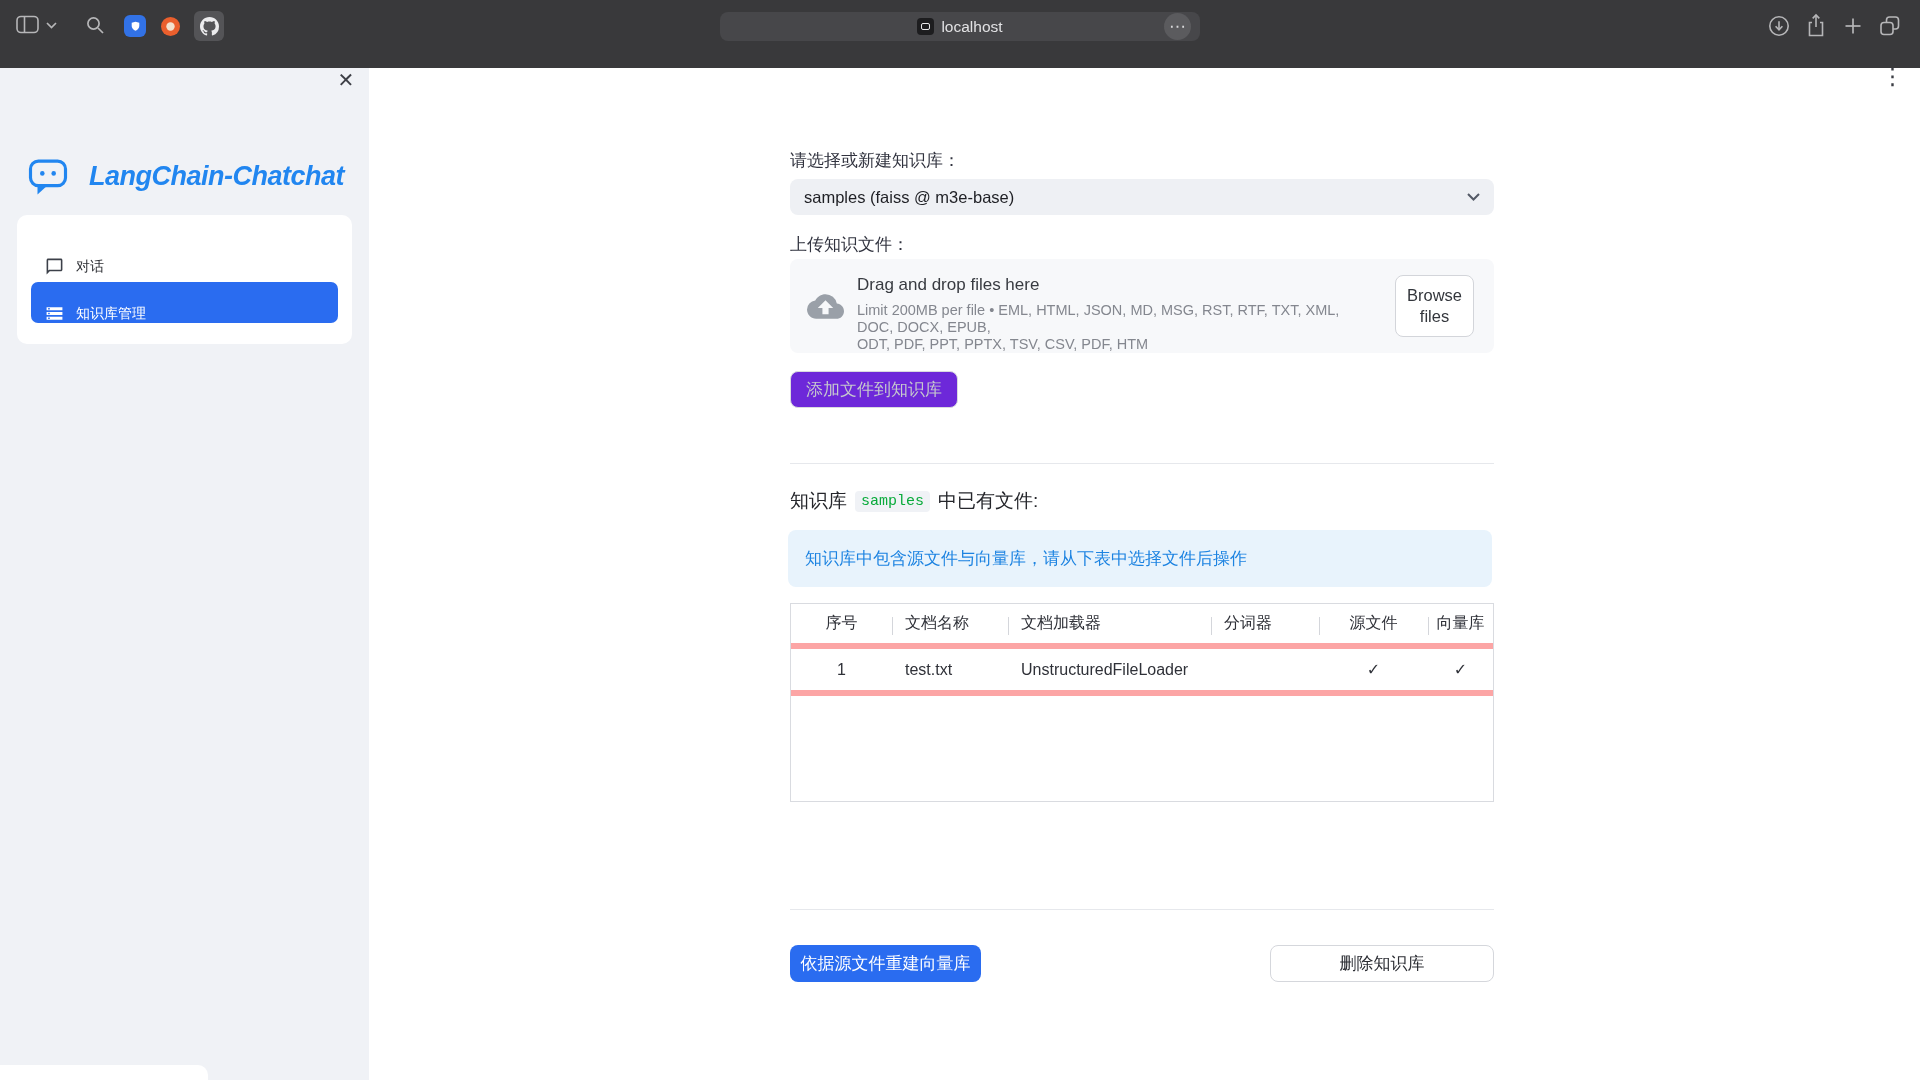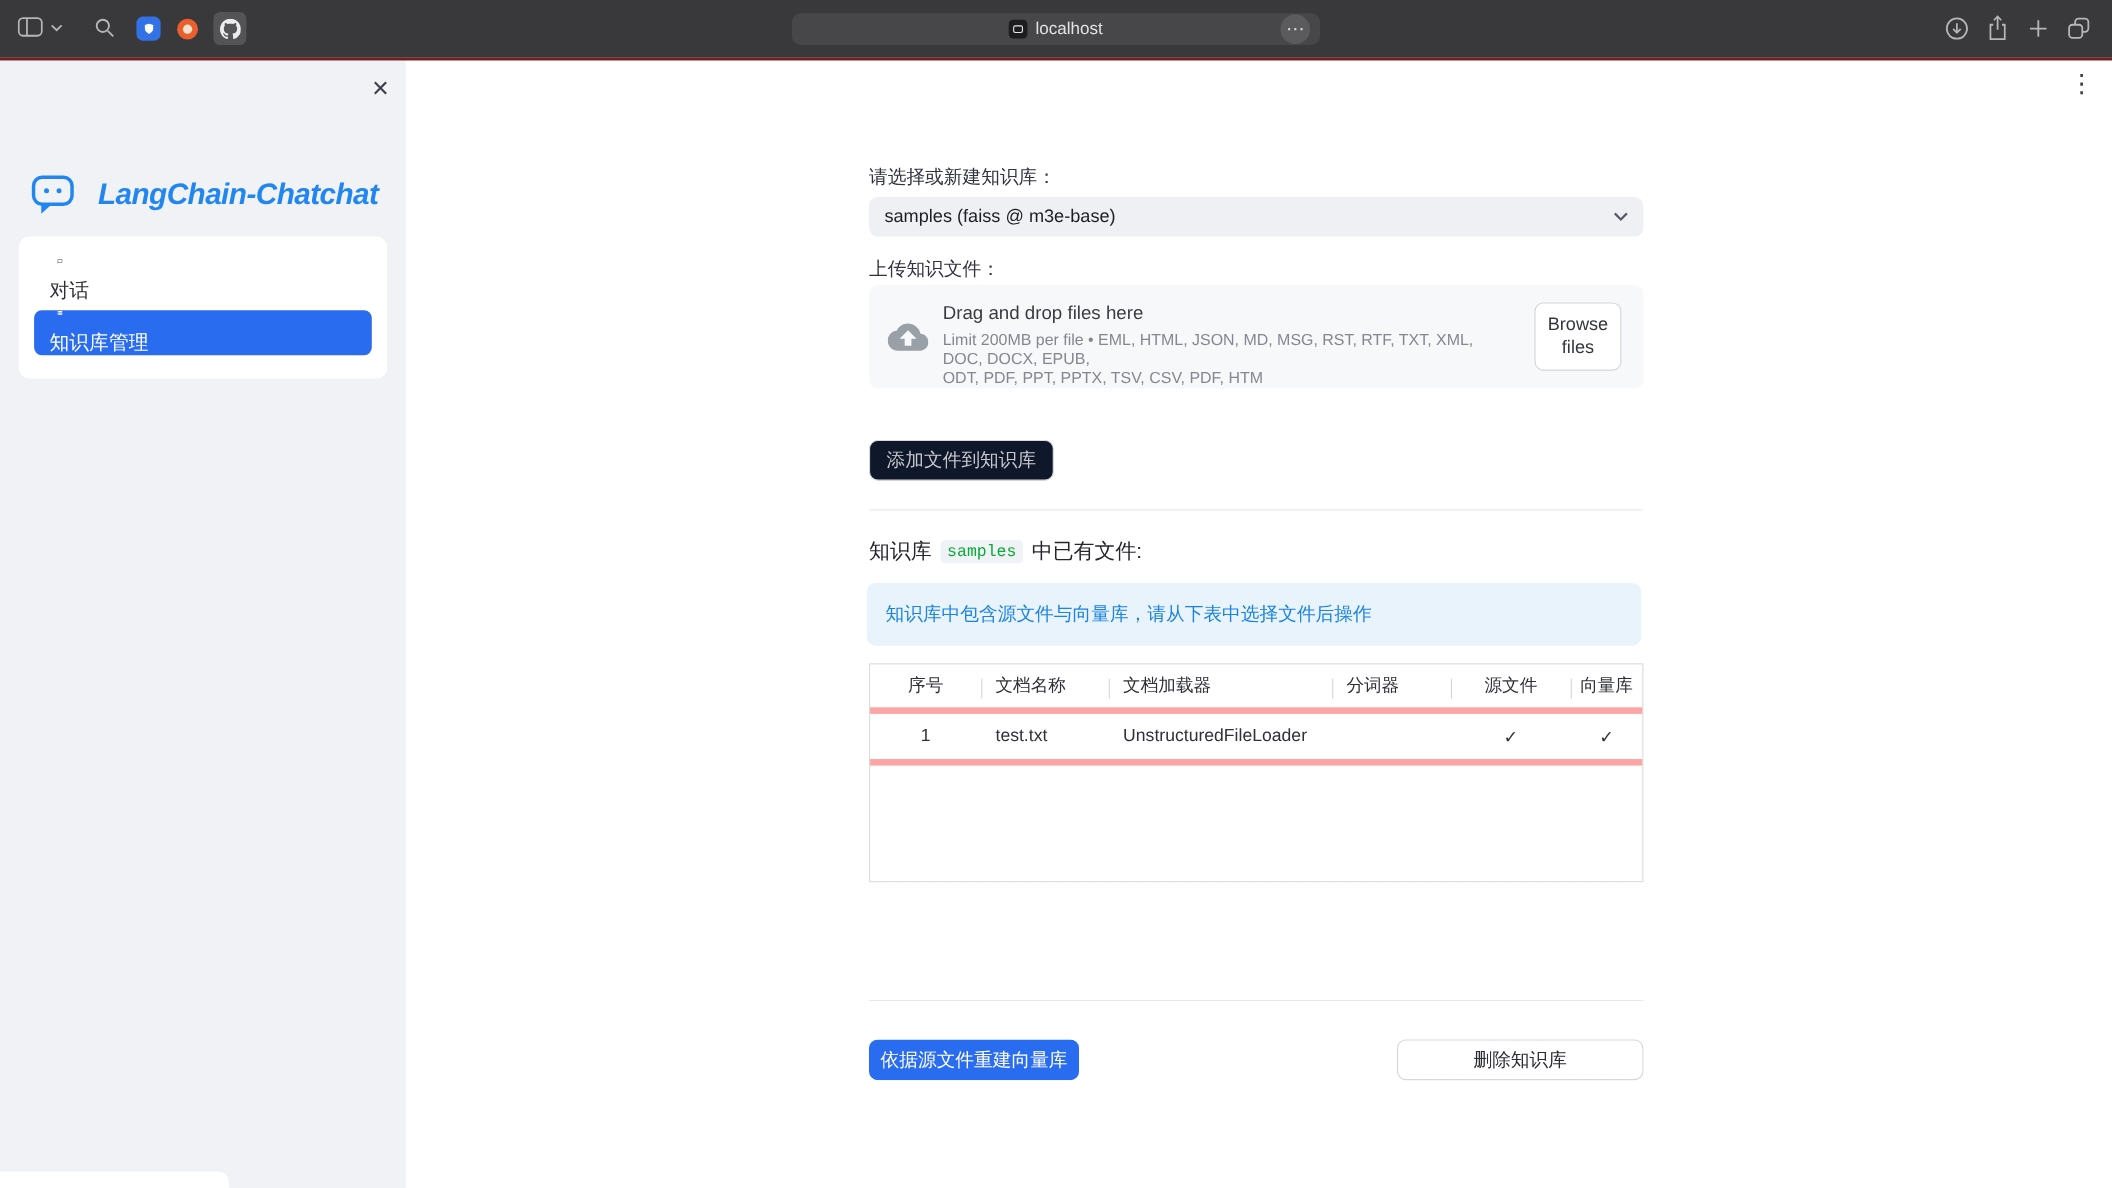--- a/index.html
+++ b/index.html
@@ -1,41 +1,41 @@
 <!DOCTYPE html>
 <html><head>
 <meta charset="utf-8">
 <style>
   * { margin:0; padding:0; box-sizing:border-box; }
   html,body { width:1920px; height:1080px; overflow:hidden; background:#fff;
     font-family:"Liberation Sans","DejaVu Sans",sans-serif; }
 
   
-  .chrome { position:absolute; top:0; left:0; width:1920px; height:52px; background:#39393b; z-index:30; }
+  .chrome { position:absolute; top:0; left:0; width:1920px; height:68px; background:#39393b; z-index:30; }
   .decoration { position:absolute; top:52px; left:0; width:1920px; height:3px; background:#6e2220; z-index:29; }
   .icon-btn { position:absolute; background:none; border:none; display:flex; align-items:center; justify-content:center; cursor:pointer; }
   .ext-sq { position:absolute; border-radius:6px; }
   .addressbar { position:absolute; left:720px; top:12px; width:480px; height:29px; background:#47474a; border-radius:8px;
     display:flex; align-items:center; justify-content:center; gap:7px; cursor:text; }
   .favicon { width:17px; height:17px; border-radius:4px; background:#1d1d1f; display:flex; align-items:center; justify-content:center; }
   .favicon .fav-inner { width:9px; height:7px; border:1.4px solid #e8e8ea; border-radius:2px; }
   .url { color:#e2e2e4; font-size:15.5px; }
   .ext-circle { position:absolute; left:1164px; top:13px; width:27px; height:27px; border-radius:50%;
     background:#5b5b5e; border:none; color:#d8d8da; font-size:17px; line-height:24px; text-align:center; cursor:pointer; }
 
   
   .page { position:absolute; top:55px; left:0; width:1920px; height:1025px; background:#fff; }
   .sidebar { position:absolute; top:0; left:0; width:369px; height:1025px; background:#f0f2f6; }
   .close-btn { position:absolute; left:332px; top:11px; width:28px; height:28px; background:none; border:none;
     color:#3d3f46; font-size:20px; cursor:pointer; }
   .logo { position:absolute; left:27px; top:100px; display:flex; align-items:center; gap:20px; }
   .logo-text { color:#2186f0; font-size:27px; font-weight:700; font-style:italic; letter-spacing:-0.5px; }
   .nav-card { position:absolute; left:17px; top:160px; width:335px; height:129px; background:#fff; border-radius:10px; padding:20px 14px; }
-  .nav-item { display:flex; align-items:flex-start; gap:12px; height:41px; border-radius:7px; padding:0 14px;
-    font-size:18px; color:#2c2e33; cursor:pointer; margin-bottom:6px;flex-direction:column; }
+  .nav-item { display:flex; align-items:flex-end; gap:12px; height:41px; border-radius:7px; padding:0 14px;
+    font-size:14px; color:#2c2e33; cursor:pointer; margin-bottom:6px; }
   .nav-item.selected { background:#2a6cf0; color:#fff; }
   .status-bubble { position:absolute; left:0; bottom:0; width:208px; height:15px; background:#fff; border-radius:0 10px 0 0; }
 
   
   .content { position:absolute; left:369px; top:0; width:1551px; height:1025px; background:#fff; }
   .kebab { position:absolute; right:16px; top:8px; background:none; border:none; font-size:23px; color:#3b3d44; cursor:pointer; }
 
   .lbl { position:absolute; left:421px; font-size:17px; color:#31333f; }
   .selectbox { position:absolute; left:421px; top:124px; width:704px; height:36px; background:#eef0f4; border-radius:8px;
     display:flex; align-items:center; padding:0 14px; cursor:pointer;gap:40px; }
@@ -45,21 +45,21 @@
   .dz-cloud { position:absolute; left:17px; top:29px; }
   .dz-text { position:absolute; left:67px; top:16px; width:520px; }
   .dz-title { font-size:17px; color:#383b41; }
   .dz-limit { margin-top:7px; font-size:14.5px; line-height:17px; color:#84878f; }
   .browse-btn { position:absolute; right:20px; top:16px; width:79px; height:62px; background:#fff; border:1px solid #d3d5da;
     border-radius:8px; font-size:16.5px; color:#33363c; line-height:21px; cursor:pointer; padding:0 8px;
     font-family:"Liberation Sans","DejaVu Sans",sans-serif; }
 
   .btn { height:38px; border-radius:8px; font-size:17px; display:inline-flex; align-items:center; justify-content:center;
     border:1px solid transparent; cursor:pointer; font-family:"Liberation Sans","DejaVu Sans",sans-serif; }
-  .btn.disabled { background:#0f172a; border-color:#d9dadf; color:#c6c8cd; cursor:default;margin-top:29px; }
+  .btn.disabled { background:#6d28d9; border-color:#d9dadf; color:#c6c8cd; cursor:default; }
   .btn.secondary { background:#fff; border-color:#d5d7dc; color:#2b2d33; }
   .btn.primary { background:#2a6cf0; color:#fff; }
   .add-btn { position:absolute; left:421px; top:316px; padding:0 15px; height:37px; }
 
   .divider { position:absolute; left:421px; width:704px; height:1px; background:#e6e8ec; }
   .div1 { top:408px; } .div2 { top:854px; }
 
   .kb-line { position:absolute; left:421px; top:433px; display:flex; align-items:center; gap:8px; }
   .kb-line .txt { font-size:19px; color:#25262b; }
   .kb-line .code { font-family:"Liberation Mono","DejaVu Sans Mono",monospace; font-size:15px; color:#09ab3b;

